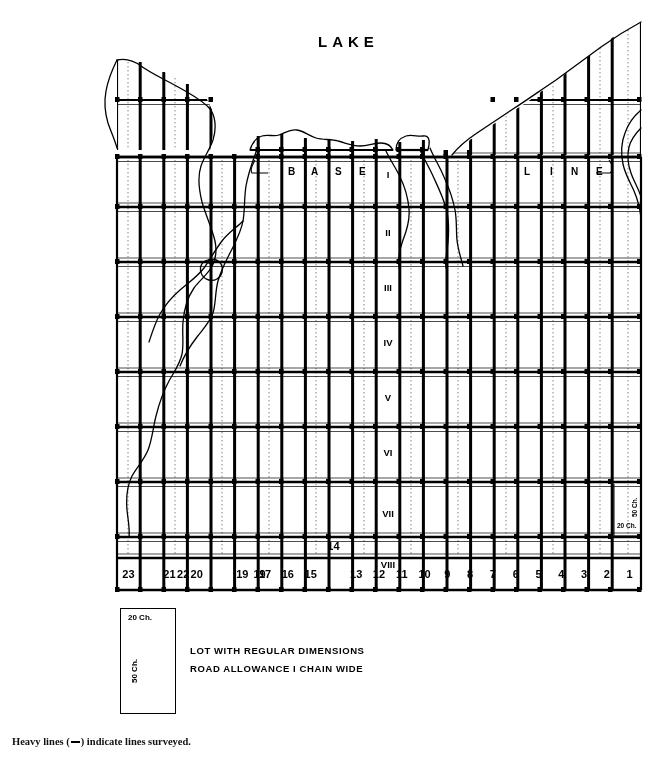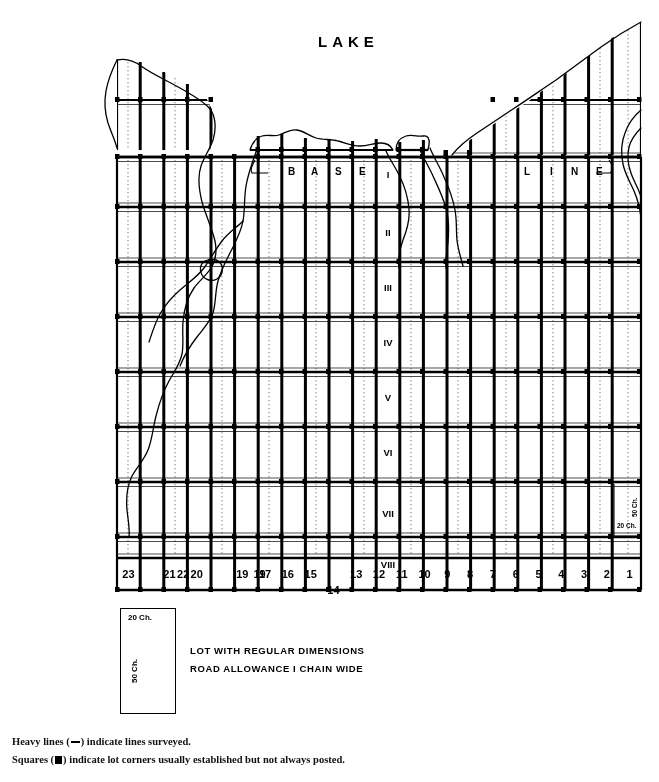--- a/index.html
+++ b/index.html
@@ -714,21 +714,21 @@
   <div id="lot-numbers">
       <div class="lot-num" style="left: 117px; width: 22.7826px; top: 568px;">23</div>
       <div class="lot-num" style="left: 139.783px; width: 22.7826px; top: 568px; margin-left: 32px;">22</div>
       <div class="lot-num" style="left: 158px; width: 22.7826px; top: 568px;">21</div>
       <div class="lot-num" style="left: 185.348px; width: 22.7826px; top: 568px;">20</div>
       <div class="lot-num" style="left: 208.13px; width: 22.7826px; top: 568px; margin-left: 40px;">19</div>
       <div class="lot-num" style="left: 230.913px; width: 22.7826px; top: 568px;">19</div>
       <div class="lot-num" style="left: 253.696px; width: 22.7826px; top: 568px;">17</div>
       <div class="lot-num" style="left: 276.478px; width: 22.7826px; top: 568px;">16</div>
       <div class="lot-num" style="left: 299.261px; width: 22.7826px; top: 568px;">15</div>
-      <div class="lot-num" style="left: 322.043px; width: 22.7826px; top: 584px;">14</div>
+      <div class="lot-num" style="left: 322.043px; width: 22.7826px; top: 540px;">14</div>
       <div class="lot-num" style="left: 344.826px; width: 22.7826px; top: 568px;">13</div>
       <div class="lot-num" style="left: 367.609px; width: 22.7826px; top: 568px;">12</div>
       <div class="lot-num" style="left: 390.391px; width: 22.7826px; top: 568px;">11</div>
       <div class="lot-num" style="left: 413.174px; width: 22.7826px; top: 568px;">10</div>
       <div class="lot-num" style="left: 435.957px; width: 22.7826px; top: 568px;">9</div>
       <div class="lot-num" style="left: 458.739px; width: 22.7826px; top: 568px;">8</div>
       <div class="lot-num" style="left: 481.522px; width: 22.7826px; top: 568px;">7</div>
       <div class="lot-num" style="left: 504.304px; width: 22.7826px; top: 568px;">6</div>
       <div class="lot-num" style="left: 527.087px; width: 22.7826px; top: 568px;">5</div>
       <div class="lot-num" style="left: 549.87px; width: 22.7826px; top: 568px;">4</div>
@@ -742,15 +742,14 @@
 
   <div class="scale-box"></div>
   <div class="scale-top-label">20 Ch.</div>
   <div class="scale-side-label">50 Ch.</div>
 
   <div class="legend-line legend-line-1">LOT  WITH  REGULAR  DIMENSIONS</div>
   <div class="legend-line legend-line-2">ROAD  ALLOWANCE  I CHAIN  WIDE</div>
 
   <div class="footnote footnote-1"><span>Heavy lines (</span><span class="fn-dash"></span><span>) indicate lines surveyed.</span></div>
 
-  <div class="footnote footnote-2"><span>Squares (</span><span class="fn-sq"></span><span>) indicate lot corners usually established but not always posted.</span></div>
 
 </div>
 
 </body></html>

